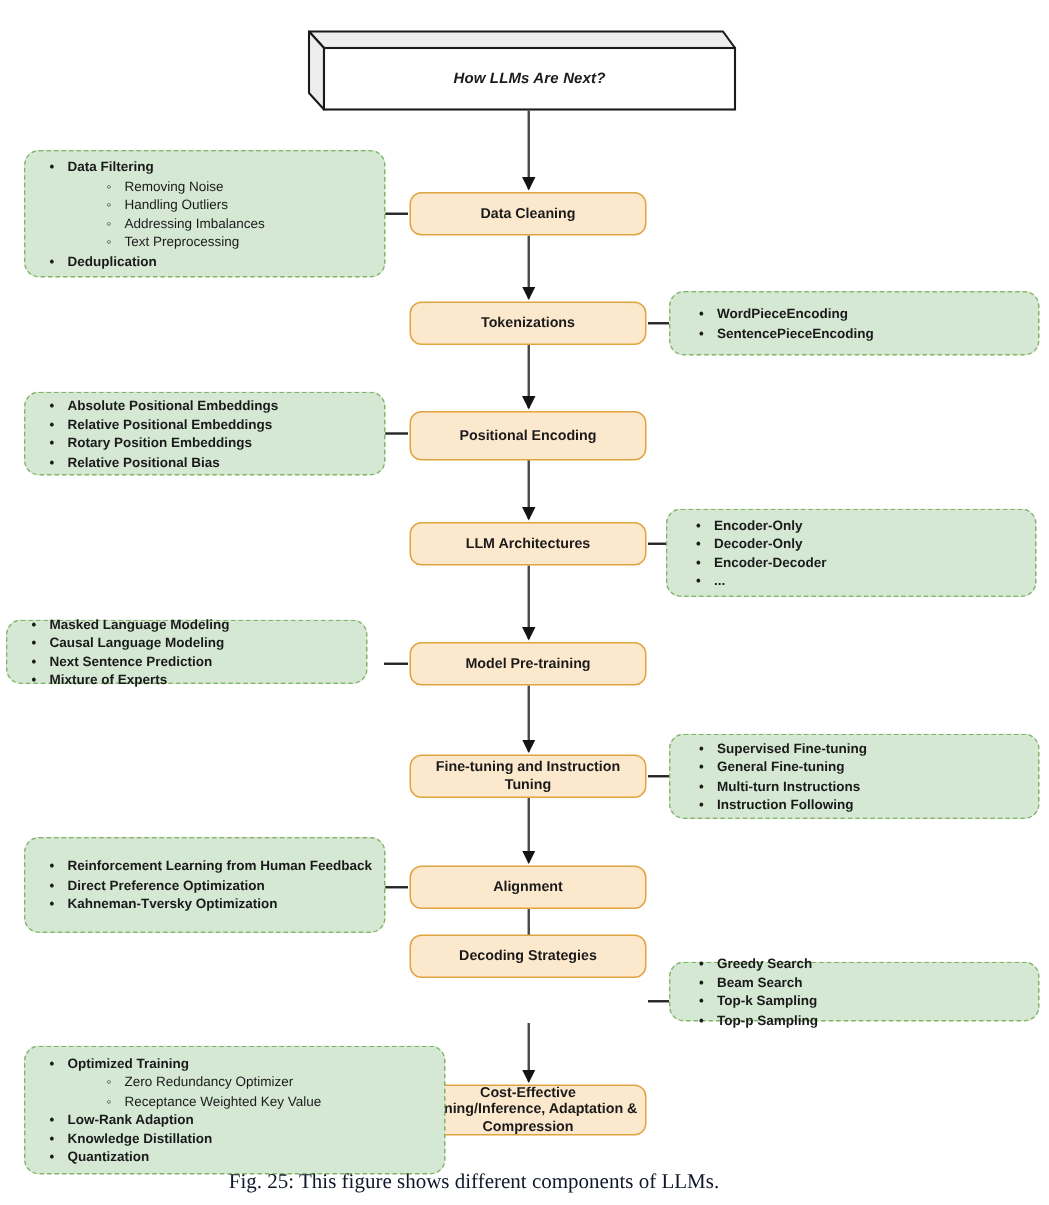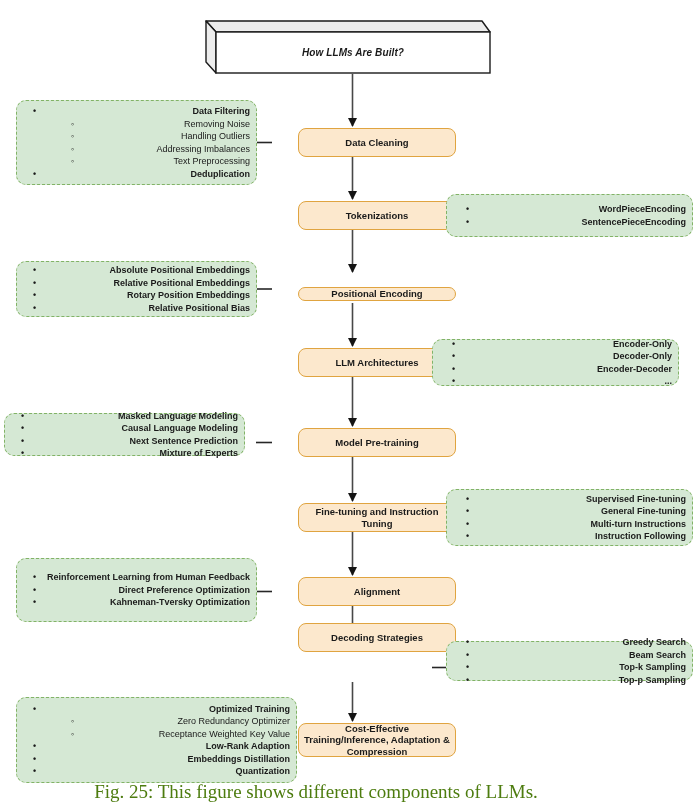--- a/index.html
+++ b/index.html
@@ -21,40 +21,40 @@
   .cube-shade{fill:var(--cube-shade);stroke:var(--cube-border);stroke-width:1.4;stroke-linejoin:round;}
   .cube-title{
     position:absolute;left:216px;top:32px;width:274px;height:41px;
     display:flex;align-items:center;justify-content:center;
     font-size:10px;font-weight:bold;font-style:italic;letter-spacing:.1px;
   }
   .node{
     position:absolute;left:273px;width:158px;box-sizing:border-box;
     background:var(--node-fill);border:1.6px solid var(--node-border);border-radius:8px;
     display:flex;align-items:center;justify-content:center;text-align:center;
-    font-size:9.5px;font-weight:bold;line-height:11.5px;padding:1px 3px;margin-left:25px;
+    font-size:9.5px;font-weight:bold;line-height:11.5px;padding:1px 3px;
   }
   .sidebox{
     position:absolute;box-sizing:border-box;
     background:var(--side-fill);border:1.6px dashed var(--side-border);border-radius:10px;
     display:flex;flex-direction:column;justify-content:center;
     padding:2px 6px 2px 16px;
   }
   .sidebox.right{padding-left:19px;}
-  .sidebox ul{list-style:none;margin:0;padding:0;text-align:right;}
+  .sidebox ul{list-style:none;margin:0;padding:0;}
   .sidebox li{
     position:relative;padding-left:12px;font-size:9px;line-height:12.5px;
     font-weight:bold;white-space:nowrap;
   }
   .sidebox li::before{content:"\2022";position:absolute;left:0;top:0;}
   .sidebox li.l2{margin-left:38px;font-weight:normal;}
   .sidebox li.l2::before{content:"\25E6";font-weight:bold;}
   .caption{
     position:absolute;left:0;top:781px;width:632px;text-align:center;
-    font-family:"Liberation Serif","DejaVu Serif",serif;font-size:19px;color:#4d7c0f;
+    font-family:"Liberation Serif","DejaVu Serif",serif;font-size:14px;color:#0f172a;
   }
 </style>
 </head>
 <body>
 
 <div class="canvas">
 
   <svg class="layer" width="699" height="803" viewBox="0 0 699 803">
     <defs>
       <marker id="ah" markerWidth="9" markerHeight="9" refX="8" refY="4.5" orient="auto" markerUnits="userSpaceOnUse">
@@ -82,25 +82,25 @@
     <line class="hline" x1="432" y1="215.5" x2="446" y2="215.5"></line>
     <line class="hline" x1="256" y1="289" x2="272" y2="289"></line>
     <line class="hline" x1="432" y1="362.5" x2="446" y2="362.5"></line>
     <line class="hline" x1="256" y1="442.5" x2="272" y2="442.5"></line>
     <line class="hline" x1="432" y1="517.5" x2="446" y2="517.5"></line>
     <line class="hline" x1="256" y1="591.5" x2="272" y2="591.5"></line>
     <line class="hline" x1="432" y1="667.5" x2="446" y2="667.5"></line>
     <line class="hline" x1="256" y1="741" x2="272" y2="741"></line>
   </svg>
 
-  <div class="cube-title">How LLMs Are Built?</div>
+  <div class="cube-title">How LLMs Are Next?</div>
 
   <div class="node" style="top:128px;height:29px">Data Cleaning</div>
   <div class="node" style="top:201px;height:29px">Tokenizations</div>
-  <div class="node" style="top:287px;height:14px">Positional Encoding</div>
+  <div class="node" style="top:274px;height:33px">Positional Encoding</div>
   <div class="node" style="top:348px;height:29px">LLM Architectures</div>
   <div class="node" style="top:428px;height:29px">Model Pre-training</div>
   <div class="node" style="top:503px;height:29px">Fine-tuning and Instruction Tuning</div>
   <div class="node" style="top:577px;height:29px">Alignment</div>
   <div class="node" style="top:623px;height:29px">Decoding Strategies</div>
   <div class="node" style="top:723px;height:34px">Cost-Effective Training/Inference, Adaptation &amp; Compression</div>
 
   <div class="sidebox left" style="left:16px;top:100px;width:241px;height:85px">
     <ul>
       <li class="l1">Data Filtering</li>
@@ -121,21 +121,21 @@
 
   <div class="sidebox left" style="left:16px;top:261px;width:241px;height:56px">
     <ul>
       <li class="l1">Absolute Positional Embeddings</li>
       <li class="l1">Relative Positional Embeddings</li>
       <li class="l1">Rotary Position Embeddings</li>
       <li class="l1">Relative Positional Bias</li>
     </ul>
   </div>
 
-  <div class="sidebox right" style="left:432px;top:339px;width:247px;height:47px">
+  <div class="sidebox right" style="left:444px;top:339px;width:247px;height:59px">
     <ul>
       <li class="l1">Encoder-Only</li>
       <li class="l1">Decoder-Only</li>
       <li class="l1">Encoder-Decoder</li>
       <li class="l1">...</li>
     </ul>
   </div>
 
   <div class="sidebox left" style="left:4px;top:413px;width:241px;height:43px">
     <ul>
@@ -171,20 +171,20 @@
       <li class="l1">Top-p Sampling</li>
     </ul>
   </div>
 
   <div class="sidebox left" style="left:16px;top:697px;width:281px;height:86px">
     <ul>
       <li class="l1">Optimized Training</li>
       <li class="l2">Zero Redundancy Optimizer</li>
       <li class="l2">Receptance Weighted Key Value</li>
       <li class="l1">Low-Rank Adaption</li>
-      <li class="l1">Embeddings Distillation</li>
+      <li class="l1">Knowledge Distillation</li>
       <li class="l1">Quantization</li>
     </ul>
   </div>
 
   <div class="caption">Fig. 25: This figure shows different components of LLMs.</div>
 
 </div>
 
 </body></html>

